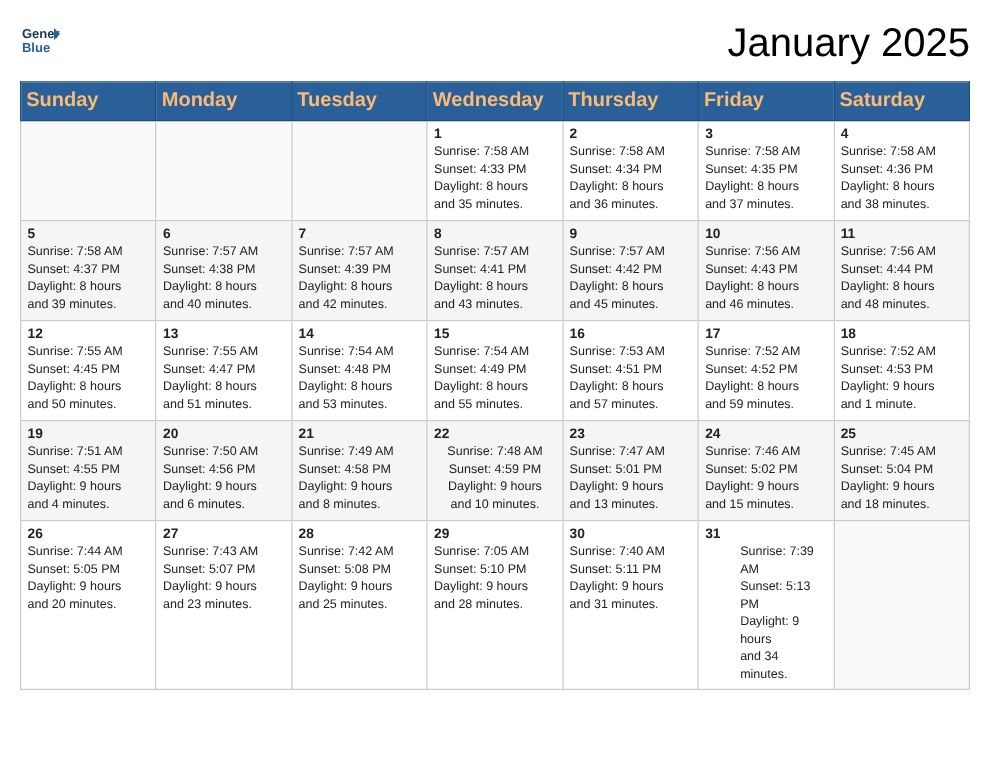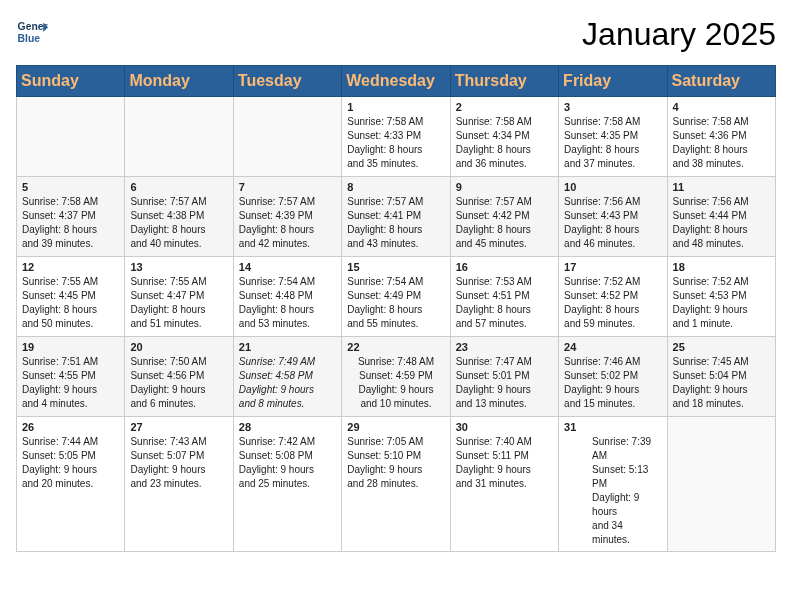--- a/index.html
+++ b/index.html
@@ -253,21 +253,21 @@
         </td>
         <td>
           <div class="day-num">20</div>
           <div class="day-info" style="white-space: pre-line;">Sunrise: 7:50 AM
 Sunset: 4:56 PM
 Daylight: 9 hours
 and 6 minutes.</div>
         </td>
         <td>
           <div class="day-num">21</div>
-          <div class="day-info" style="white-space: pre-line; font-style: italic;">Sunrise: 7:49 AM
+          <div class="day-info" style="white-space: pre-line;">Sunrise: 7:49 AM
 Sunset: 4:58 PM
 Daylight: 9 hours
 and 8 minutes.</div>
         </td>
         <td>
           <div class="day-num">22</div>
           <div class="day-info" style="white-space: pre-line; text-align: center;">Sunrise: 7:48 AM
 Sunset: 4:59 PM
 Daylight: 9 hours
 and 10 minutes.</div>

